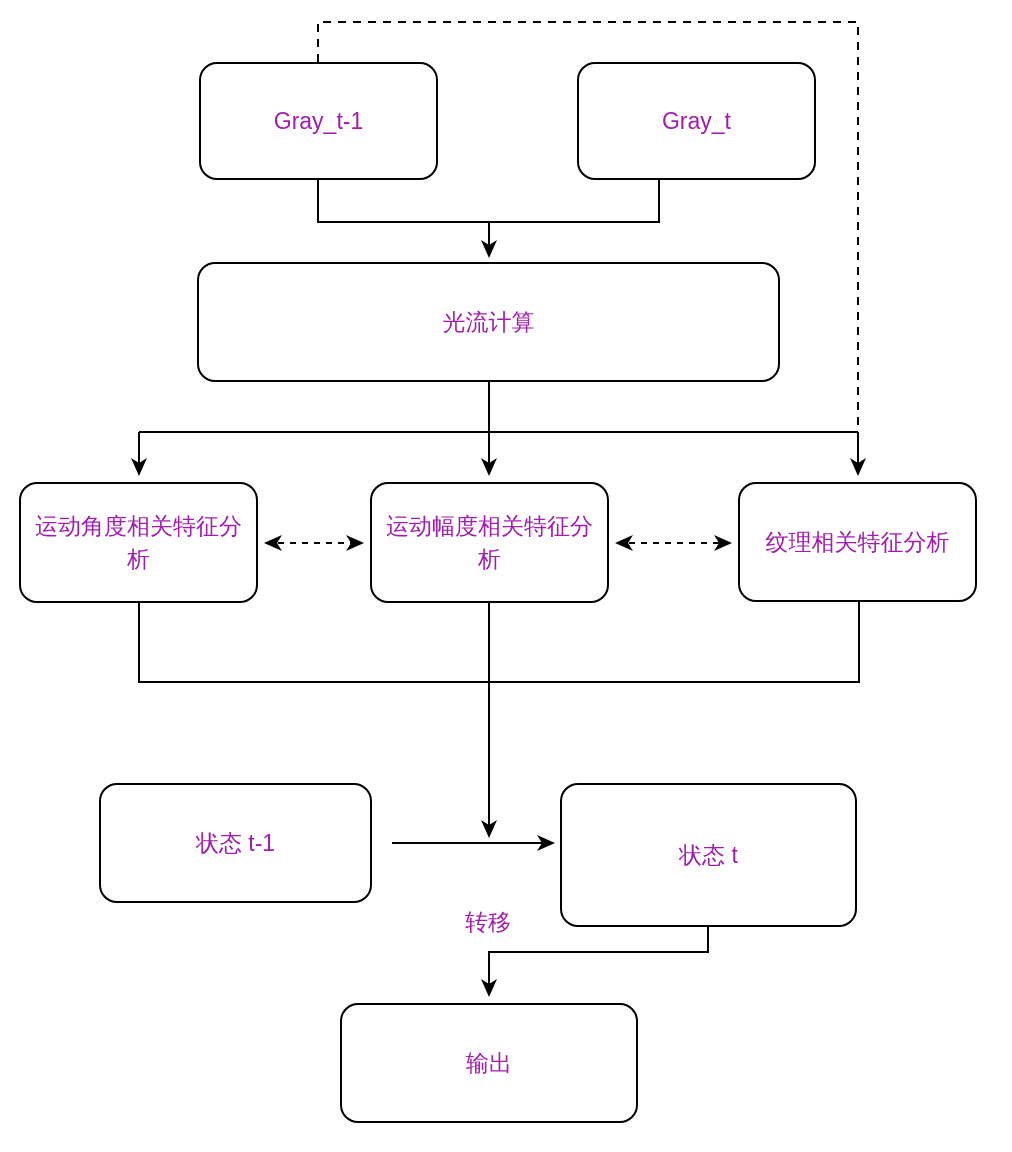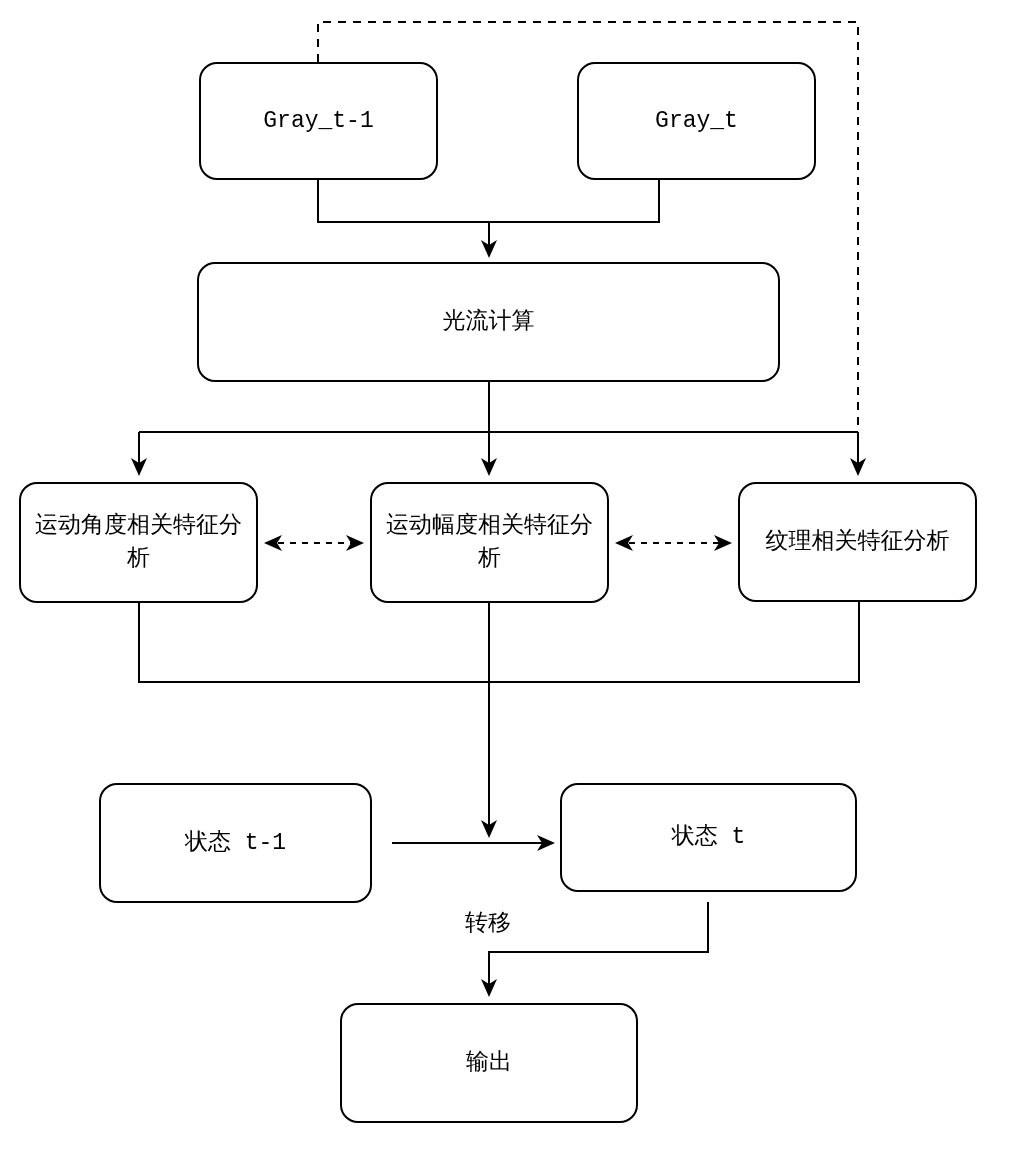--- a/index.html
+++ b/index.html
@@ -1,22 +1,22 @@
 <!DOCTYPE html>
 <html><head>
 <meta charset="utf-8">
 <style>
   html, body { margin: 0; padding: 0; background: #ffffff; }
   #canvas {
     position: relative;
     width: 1012px;
     height: 1152px;
     background: #ffffff;
-    font-family: Liberation Mono, monospace;
-    color: #000000;
+    font-family: Liberation Sans, sans-serif;
+    color: #a21caf;
     overflow: hidden;
   }
   #edges {
     position: absolute;
     left: 0; top: 0;
     width: 1012px; height: 1152px;
   }
   .node {
     position: absolute;
     box-sizing: border-box;
@@ -79,19 +79,19 @@
   <div class="node" style="left:197px; top:262px; width:583px; height:120px;text-align:center;">光流计算</div>
 
   <div class="node" style="left:19px; top:482px; width:239px; height:121px;">运动角度相关特征分析</div>
 
   <div class="node" style="left:370px; top:482px; width:239px; height:121px;">运动幅度相关特征分析</div>
 
   <div class="node" style="left:738px; top:482px; width:239px; height:120px;">纹理相关特征分析</div>
 
   <div class="node" style="left:99px; top:783px; width:273px; height:120px;">状态 t-1</div>
 
-  <div class="node" style="left:560px; top:783px; width:297px; height:109px;">状态 t</div>
+  <div class="node" style="left:560px; top:783px; width:297px; height:144px;">状态 t</div>
 
   <div class="node" style="left:340px; top:1003px; width:298px; height:120px;">输出</div>
 
   <div class="edge-label" style="left:438px; top:873px; width:100px;">转移</div>
 
 </div>
 
 </body></html>

